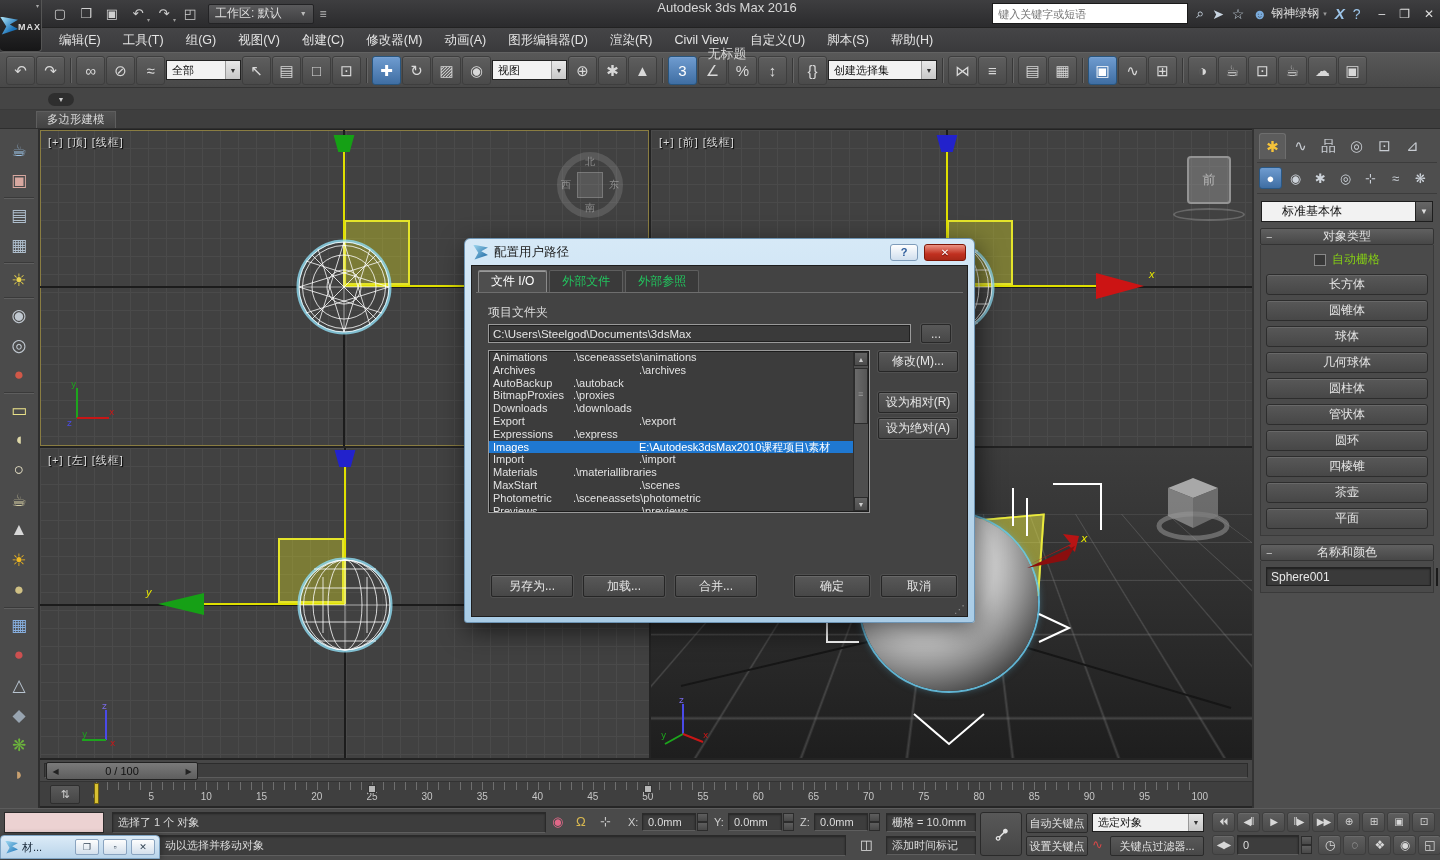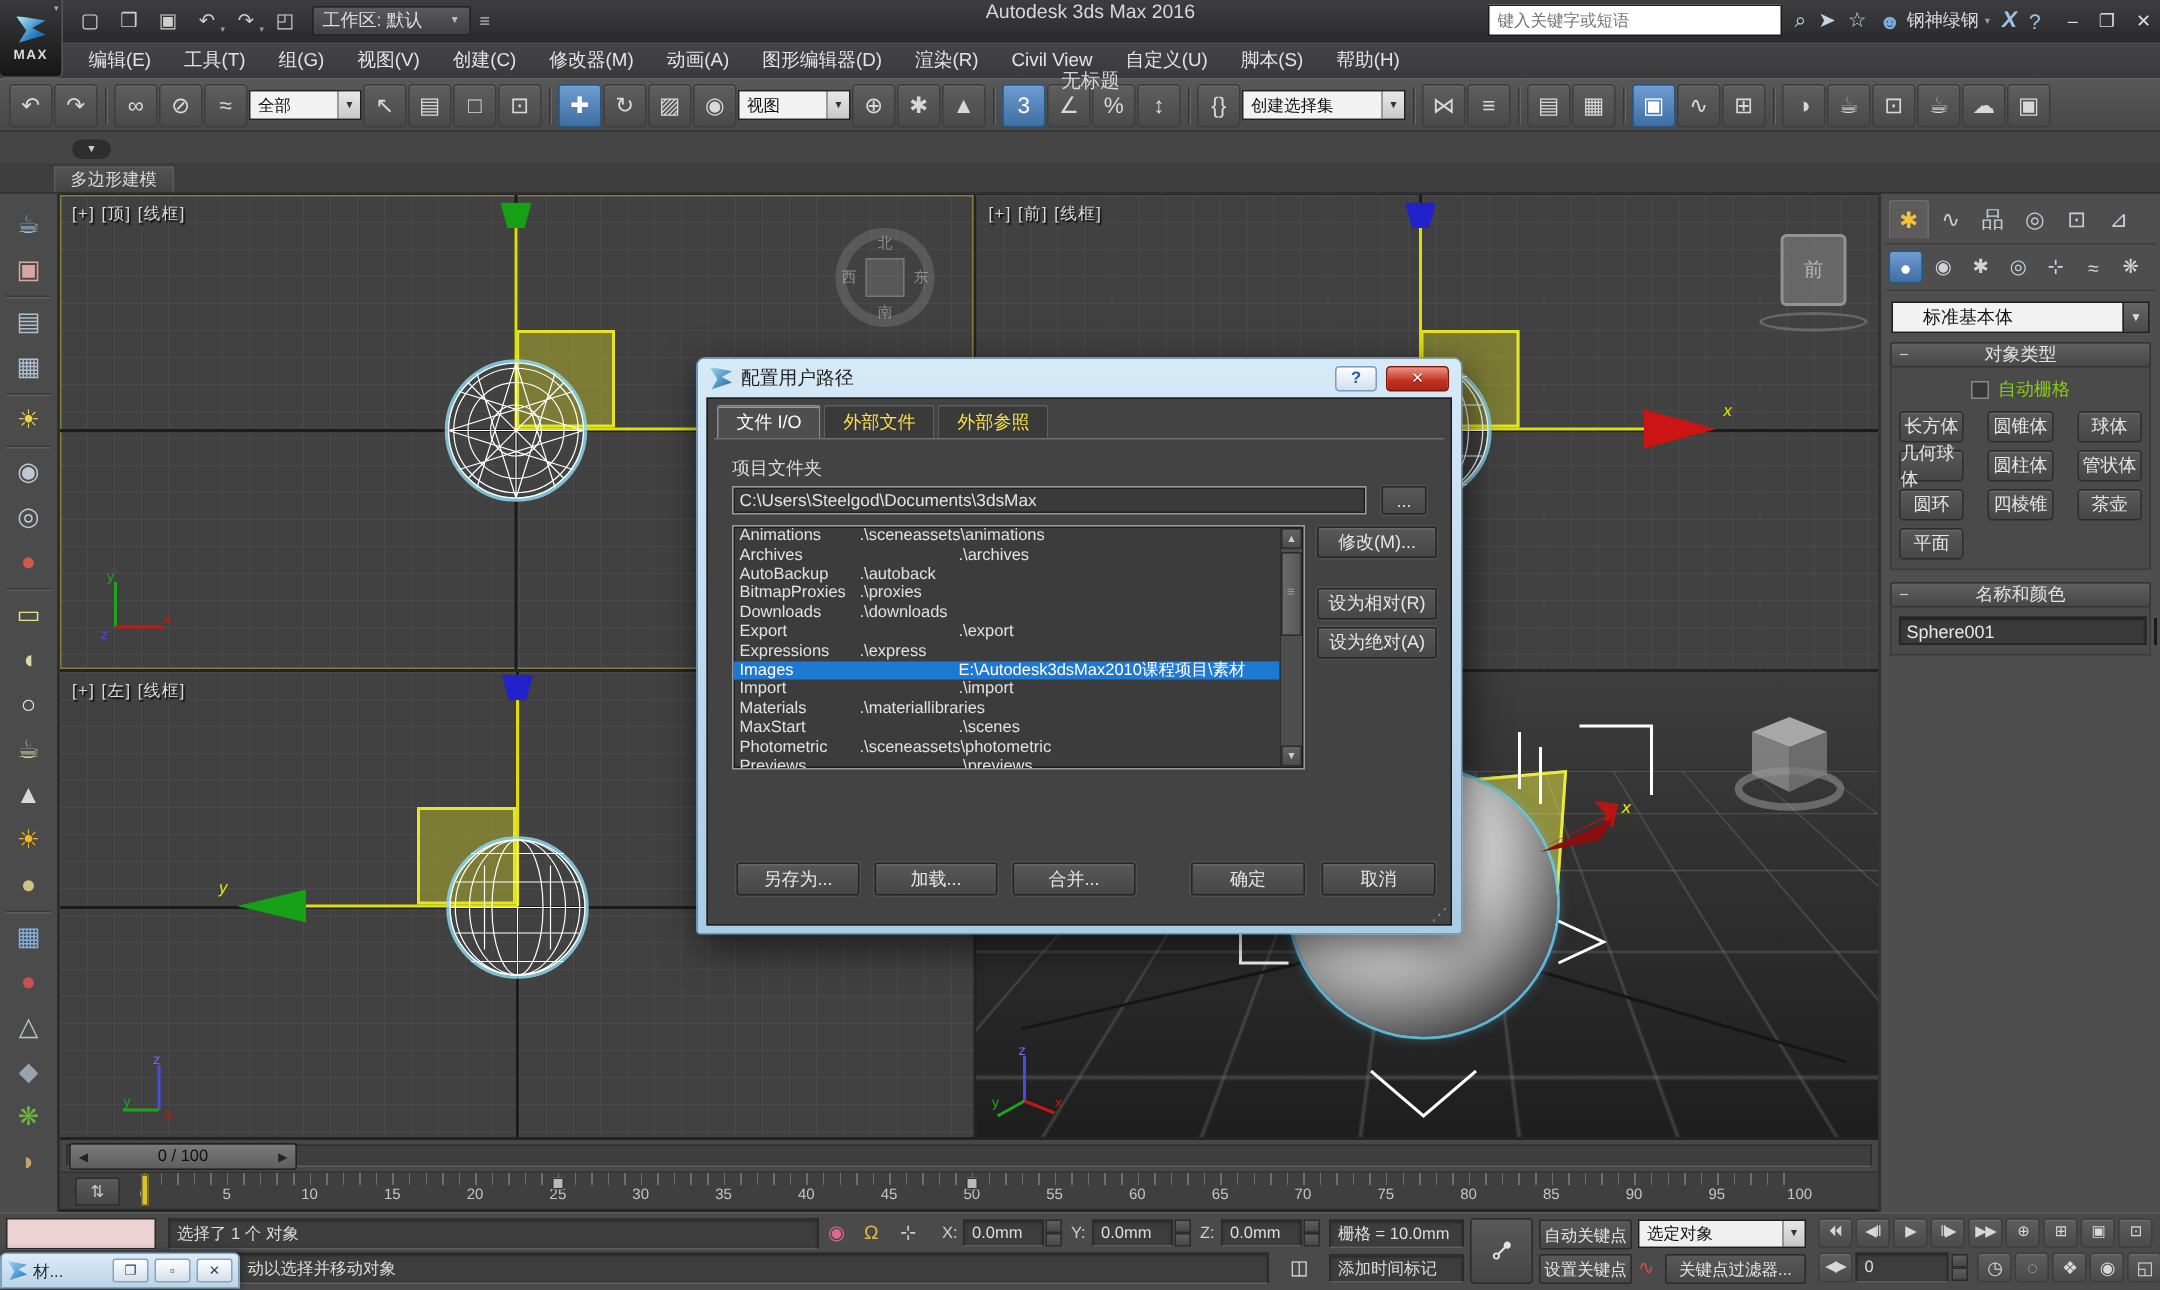--- a/index.html
+++ b/index.html
@@ -1,21 +1,21 @@
 <!DOCTYPE html>
 <html><head>
 <meta charset="utf-8">
 <style>
   * { box-sizing: border-box; margin:0; padding:0; }
   html,body { width:1440px; height:860px; overflow:hidden; }
   body { font-family:"Liberation Sans","DejaVu Sans",sans-serif; background:#4c4c4c; color:#e2e2e2; font-size:12px; position:relative; }
 
   
   .titlebar { position:absolute; left:0; top:0; width:1440px; height:28px; background:linear-gradient(#3e3e40,#2b2b2d); border-bottom:1px solid #222; display:flex; align-items:center; z-index:5; }
-  .max-badge { position:absolute; left:0; top:0; width:42px; height:52px; background:linear-gradient(#3a3a3c,#161617); border:1px solid #555; border-top:none; border-left:none; border-radius:0 0 4px 4px; z-index:9; display:flex; flex-direction:column; align-items:center; justify-content:center; }
+  .max-badge { position:absolute; left:0; top:0; width:42px; height:52px; background:linear-gradient(#3a3a3c,#161617); border:1px solid #555; border-top:none; border-left:none; border-radius:0 0 4px 4px; z-index:9; display:flex; flex-direction:row; align-items:center; justify-content:center; }
   .max-swirl { width:20px; height:18px; background:linear-gradient(135deg,#9fd8f0 10%,#1a72b8 70%); clip-path:polygon(0 0, 100% 18%, 55% 45%, 100% 70%, 10% 100%, 35% 55%); }
   .max-text { font-size:9px; font-weight:bold; color:#ddd; letter-spacing:1px; margin-top:2px; }
   .max-dd { position:absolute; right:2px; top:2px; font-size:6px; color:#aaa; }
   .qa-bar { display:flex; align-items:center; gap:2px; margin-left:48px; }
   .qa-btn { width:24px; height:22px; display:flex; align-items:center; justify-content:center; color:#cfcfcf; font-size:13px; border-radius:2px; position:relative; }
   .qa-btn.withdd::after { content:"▾"; font-size:6px; color:#999; position:absolute; right:0; bottom:2px; }
   .ws-dd { display:flex; align-items:center; height:20px; background:linear-gradient(#5a5a5c,#3f3f41); border:1px solid #232325; border-radius:2px; padding:0 6px; margin-left:6px; gap:18px; color:#ddd; }
   .ws-dd .arr { font-size:7px; color:#bbb; }
   .ws-gear { margin-left:6px; color:#bbb; font-size:12px; }
   .tb-title { position:absolute; left:50%; top:0; height:28px; transform:translateX(-45%); display:flex; gap:30px; align-items:center; color:#d8d8d8; font-size:13px; white-space:nowrap;flex-direction:column; }
@@ -105,21 +105,21 @@
   .cp-sub.active { background:linear-gradient(#6f9cd0,#3f6ea3); border:1px solid #2a5783; color:#fff; }
   .cp-dd { margin:7px 4px 6px; height:21px; display:flex; border:1px solid #1e1e1e; }
   .cp-dd .lab { flex:1; background:#f2f2f2; color:#111; display:flex; align-items:center; padding:0 20px; font-size:12px; }
   .cp-dd .arr { width:17px; background:linear-gradient(#666,#4a4a4a); color:#ddd; display:flex; align-items:center; justify-content:center; font-size:8px; border-left:1px solid #222; }
   .rollout { margin:4px 3px 8px; }
   .ro-head { height:17px; background:linear-gradient(#606060,#474747); border:1px solid #333; border-radius:2px; display:flex; align-items:center; color:#e2e2e2; font-size:12px; position:relative; justify-content:center; }
   .ro-head .minus { position:absolute; left:5px; font-size:11px; color:#ccc; }
   .ro-body { background:#4a4a4a; border:1px solid #3a3a3a; border-top:none; padding:6px 5px; }
   .cb-row { display:flex; align-items:center; justify-content:center; gap:6px; margin-bottom:6px; color:#84cc16; }
   .cb { width:12px; height:12px; background:#383838; border:1px solid #888; }
-  .prim-grid { display:grid; grid-template-columns:1fr 1fr 1fr; gap:5px 16px; }
+  .prim-grid { display:grid; grid-template-columns:1fr; gap:5px 16px; }
   .prim-btn { height:21px; background:linear-gradient(#585858,#474747); border:1px solid #2d2d2d; border-radius:3px; box-shadow:inset 0 1px 0 rgba(255,255,255,.1); color:#e6e6e6; font-size:12px; display:flex; align-items:center; justify-content:center; }
   .name-row { display:flex; gap:5px; align-items:center; }
   .name-input { flex:1; height:19px; background:#3a3a3a; border:1px solid #222; box-shadow:inset 0 1px 2px rgba(0,0,0,.5); color:#e8e8e8; font-size:12px; padding:0 4px; font-family:inherit; }
   .swatch { width:18px; height:18px; background:#fff; border:1px solid #1a1a1a; }
 
   
   .timeslider { position:absolute; left:40px; top:760px; width:1212px; height:22px; background:#474747; border-bottom:1px solid #333; z-index:3; }
   .ts-track { position:absolute; left:4px; right:4px; top:3px; bottom:3px; background:#3e3e3e; border:1px solid #2c2c2c; border-bottom-color:#5c5c5c; }
   .ts-handle { position:absolute; left:6px; top:2px; width:152px; height:18px; background:linear-gradient(#7a7a7a,#5e5e5e); border:1px solid #222; border-radius:2px; display:flex; align-items:center; color:#111; }
   .ts-btn { width:17px; text-align:center; font-size:8px; color:#222; }
@@ -163,21 +163,21 @@
 
   
   .dialog { position:absolute; left:464px; top:238px; width:511px; height:385px; z-index:20; background:linear-gradient(#d6e9f7,#a9cce6); border:1px solid #6d94b4; border-radius:6px 6px 3px 3px; box-shadow:3px 8px 26px rgba(0,0,0,.6); padding:0 6px 6px; }
   .dlg-titlebar { height:26px; display:flex; align-items:center; gap:6px; padding:0 2px; }
   .dlg-ico { width:15px; height:15px; background:linear-gradient(135deg,#9fd8f0,#15619e); clip-path:polygon(0 0,100% 20%,55% 45%,100% 70%,10% 100%,35% 55%); }
   .dlg-title { flex:1; color:#1c1c1c; font-size:12.5px; }
   .dlg-help { width:28px; height:17px; background:linear-gradient(#fefefe,#d0dfee); border:1px solid #7e9cba; border-radius:3px; color:#2a5a9a; font-weight:bold; font-size:11px; display:flex; align-items:center; justify-content:center; }
   .dlg-close { width:42px; height:17px; background:linear-gradient(#ec9383,#c03020 60%,#a82818); border:1px solid #7e1808; border-radius:3px; color:#fff; font-weight:bold; font-size:10px; display:flex; align-items:center; justify-content:center; text-shadow:0 1px 1px #600; }
   .dlg-body { position:relative; width:100%; height:352px; background:#434343; border:1px solid #1e1e1e; }
   .dlg-tabs { position:absolute; left:4px; top:4px; right:4px; height:23px; border-bottom:1px solid #6e6e6e; display:flex; padding-left:2px; gap:2px; }
-  .dlg-tab { height:22px; padding:0 12px; background:#3a3a3a; border:1px solid #5e5e5e; border-bottom:none; border-radius:2px 2px 0 0; color:#fde047; display:flex; align-items:center; font-size:12px; }
+  .dlg-tab { height:22px; padding:0 12px; background:#3a3a3a; border:1px solid #5e5e5e; border-bottom:none; border-radius:2px 2px 0 0; color:#22c55e; display:flex; align-items:center; font-size:12px; }
   .dlg-tab.active { background:#4e4e4e; border-color:#8a8a8a; color:#fff; position:relative; top:0px; z-index:2; box-shadow:inset 0 1px 0 #9a9a9a; }
   .dlg-lab { position:absolute; left:16px; top:38px; color:#dcdcdc; font-size:12px; }
   .dlg-pathrow { position:absolute; left:16px; top:58px; right:16px; display:flex; gap:10px; }
   .dlg-input { flex:1; height:19px; background:#3a3a3a; border:1px solid #9a9a9a; box-shadow:inset 0 0 0 1px #202020; color:#e4e4e4; font-size:11.5px; padding:0 4px; font-family:inherit; }
   .dlg-browse { width:30px; height:19px; background:linear-gradient(#585858,#474747); border:1px solid #282828; box-shadow:0 0 0 1px rgba(255,255,255,.08); color:#ddd; border-radius:2px; display:flex; align-items:center; justify-content:center; }
   .dlg-list { position:absolute; left:16px; top:84px; width:382px; height:163px; background:#3c3c3c; border:1px solid #9a9a9a; box-shadow:inset 0 0 0 1px #1c1c1c; overflow:hidden; }
   .path-row { position:relative; height:12.8px; line-height:12.8px; font-size:11px; color:#e2e2e2; white-space:nowrap; }
   .path-row .pname { position:absolute; left:4px; }
   .path-row .ppath { position:absolute; left:84px; }
   .path-row.wide .ppath { left:150px; }

